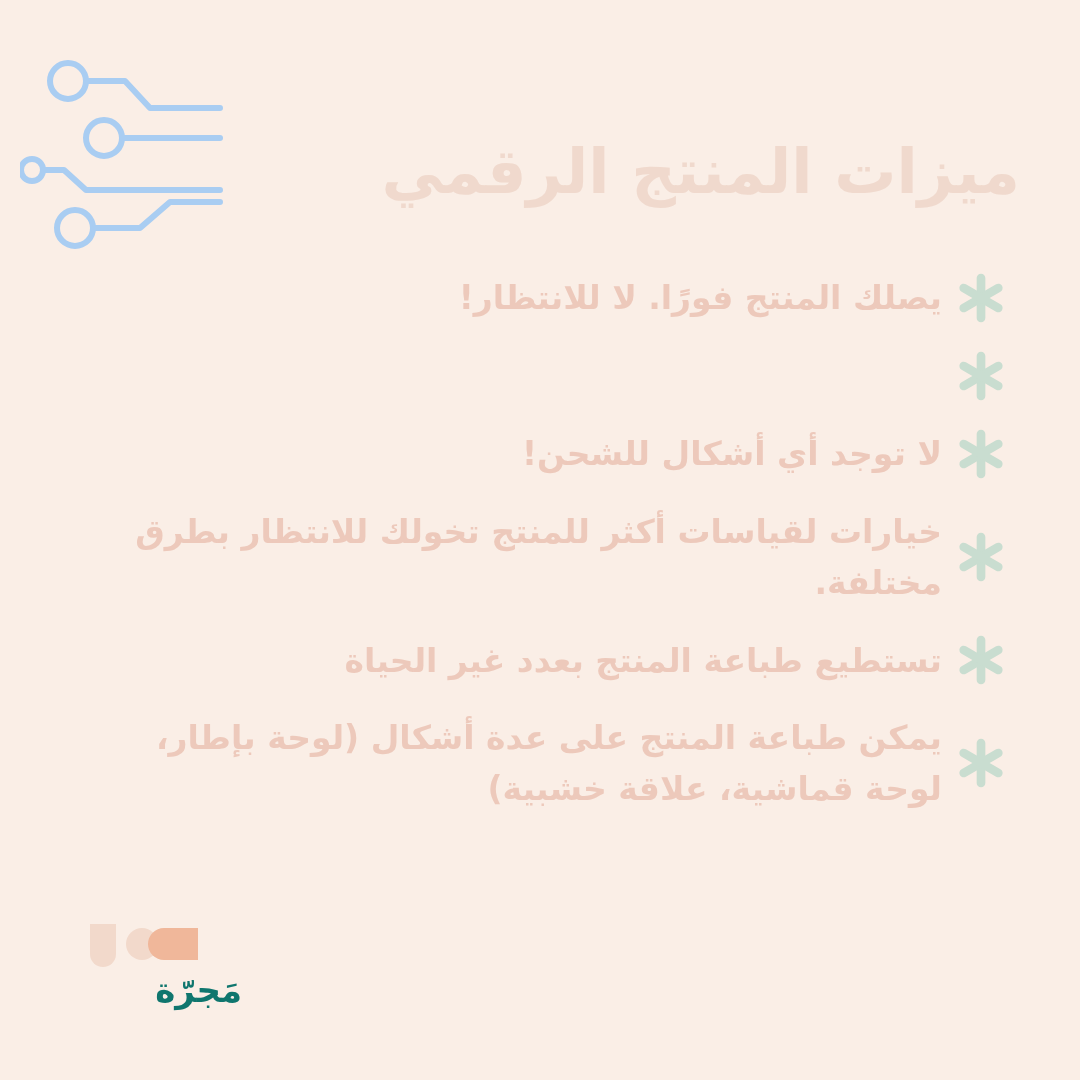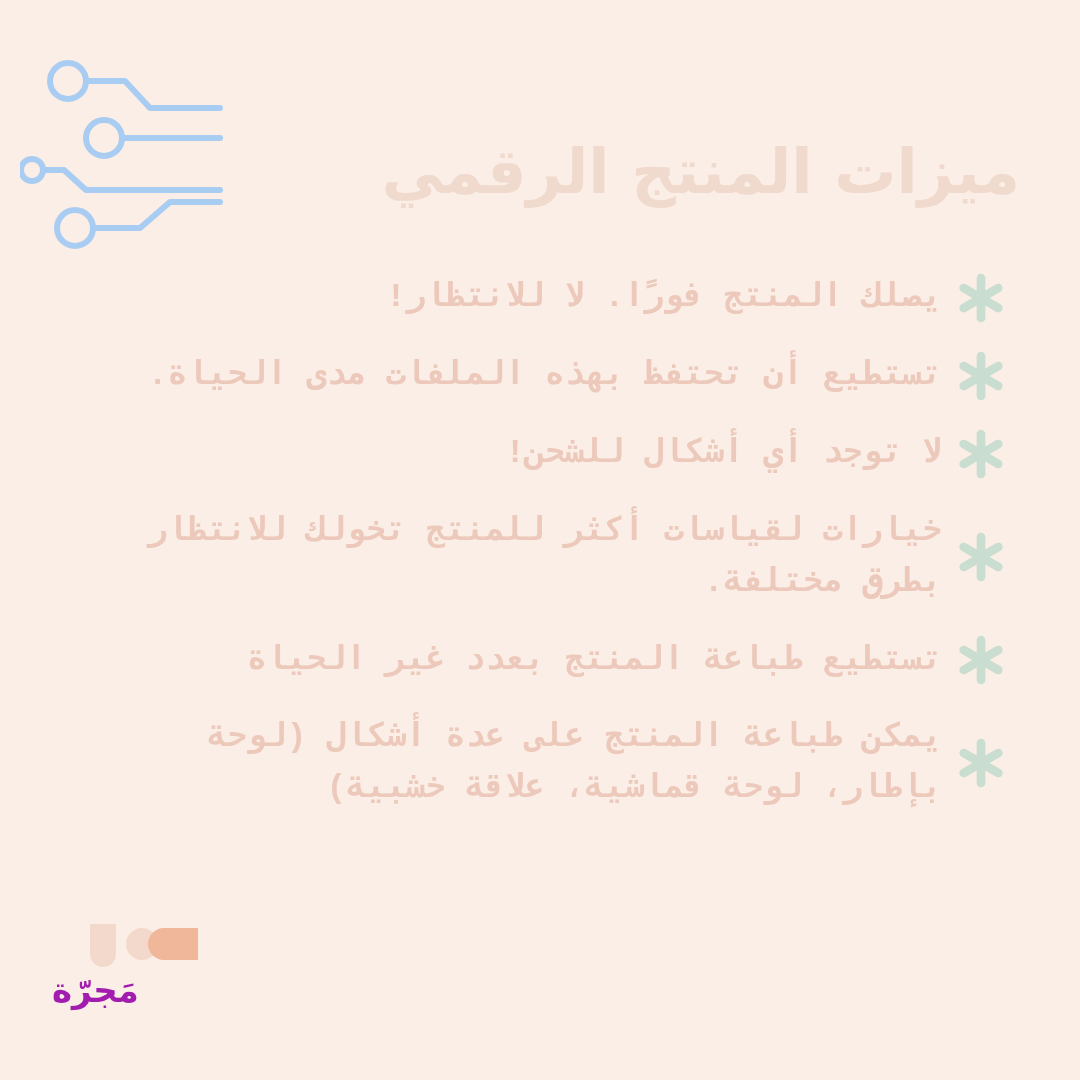--- a/index.html
+++ b/index.html
@@ -52,21 +52,20 @@
   }
 
   
   .features {
     position: absolute;
     top: 272px;
     right: 0;
     left: 0;
     padding: 0 60px 0 110px;
     box-sizing: border-box;
-    font-family: Liberation Mono, monospace;
   }
 
   .feature {
     display: flex;
     flex-direction: row;
     align-items: center;
     justify-content: flex-start;
     margin-bottom: 26px;
   }
 
@@ -107,22 +106,22 @@
     top: 0;
     width: 120px;
     height: 52px;
   }
 
   .logo-word {
     position: absolute;
     left: 0;
     top: 52px;
     width: 190px;
-    text-align: left;
-    color: #a21caf;
+    text-align: right;
+    color: #0f766e;
     font-size: 34px;
     font-weight: 700;
     letter-spacing: 0.5px;
   }
 </style>
 </head>
 <body>
 
 <div class="canvas">
 
@@ -166,21 +165,20 @@
     <div class="feature">
       <span class="bullet">
         <svg viewBox="0 0 60 60" width="52" height="52">
           <g fill="#c9ddd0">
             <rect x="25" y="2" width="10" height="56" rx="5"></rect>
             <rect x="25" y="2" width="10" height="56" rx="5" transform="rotate(60 30 30)"></rect>
             <rect x="25" y="2" width="10" height="56" rx="5" transform="rotate(120 30 30)"></rect>
           </g>
         </svg>
       </span>
-      <div class="feature-text">تستطيع أن تحتفظ بهذه الملفات مدى الحياة.</div>
     </div>
 
     <div class="feature">
       <span class="bullet">
         <svg viewBox="0 0 60 60" width="52" height="52">
           <g fill="#c9ddd0">
             <rect x="25" y="2" width="10" height="56" rx="5"></rect>
             <rect x="25" y="2" width="10" height="56" rx="5" transform="rotate(60 30 30)"></rect>
             <rect x="25" y="2" width="10" height="56" rx="5" transform="rotate(120 30 30)"></rect>
           </g>

